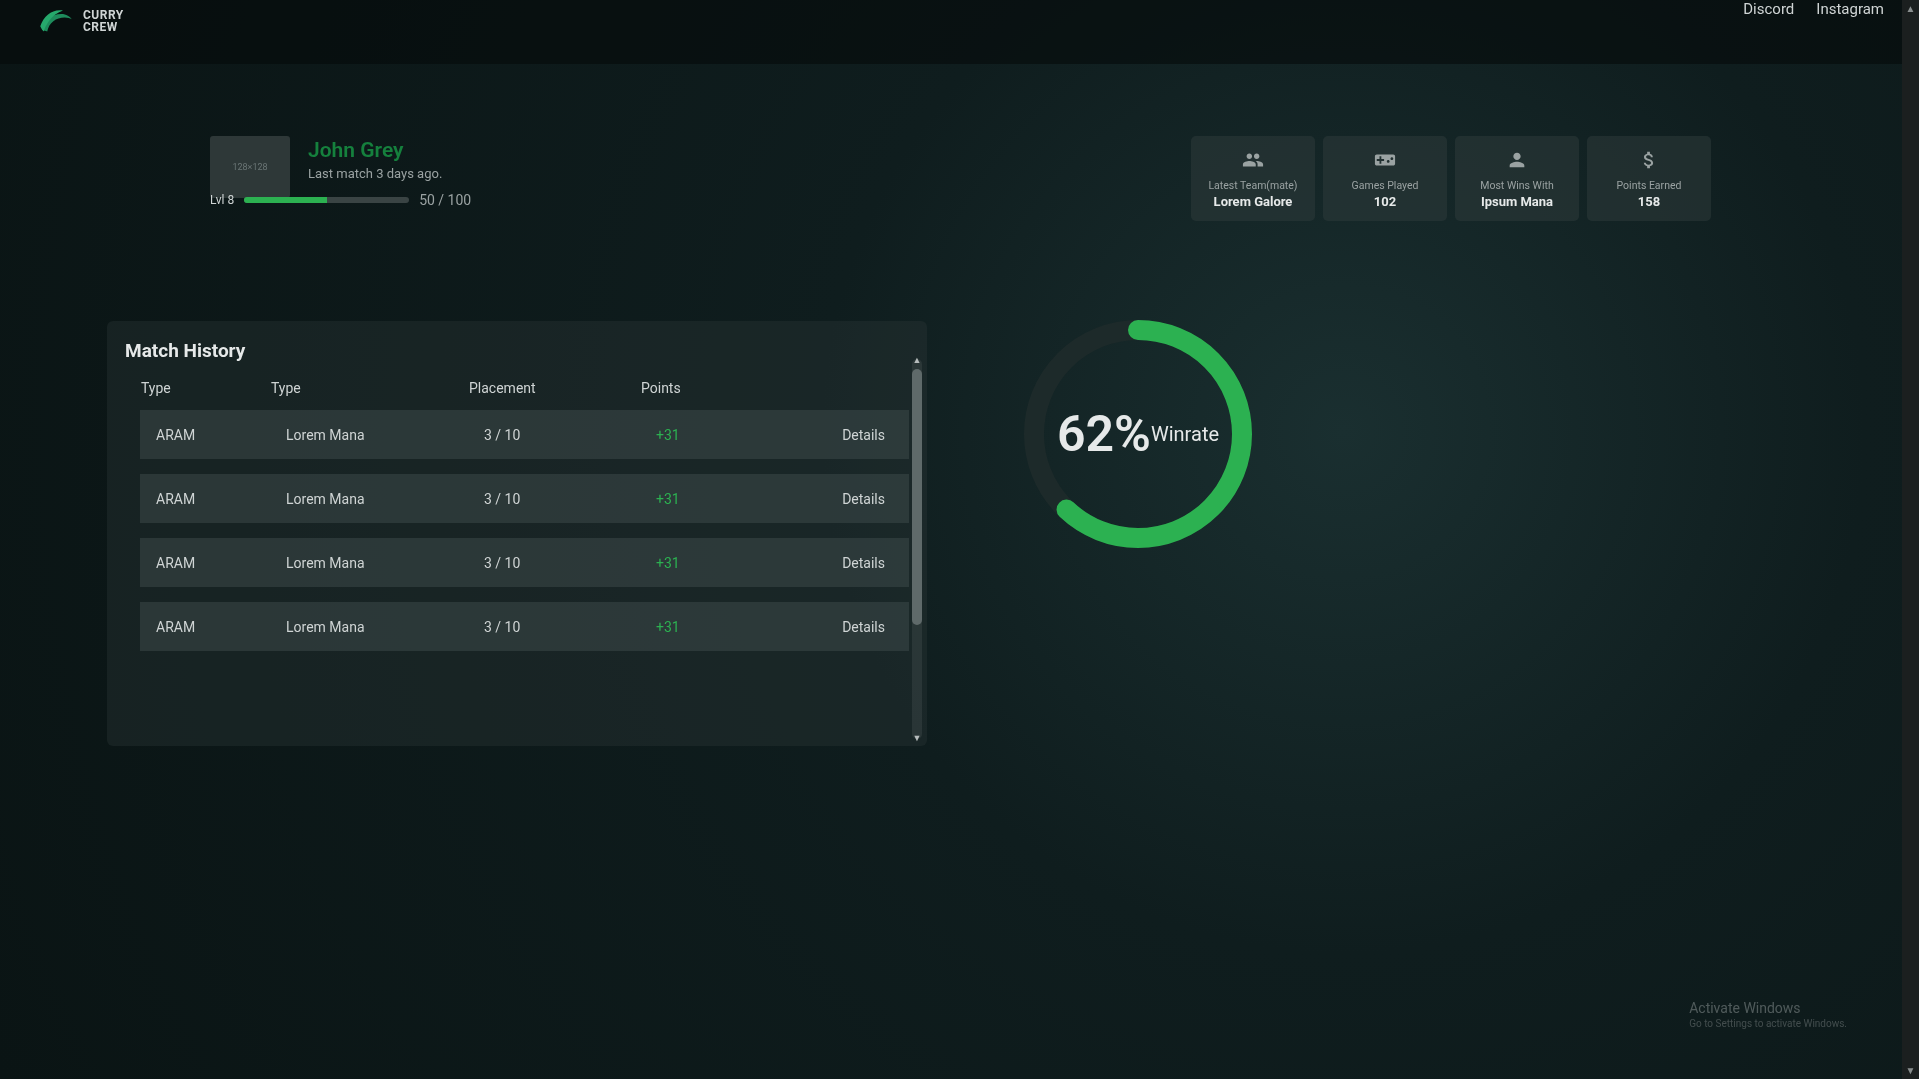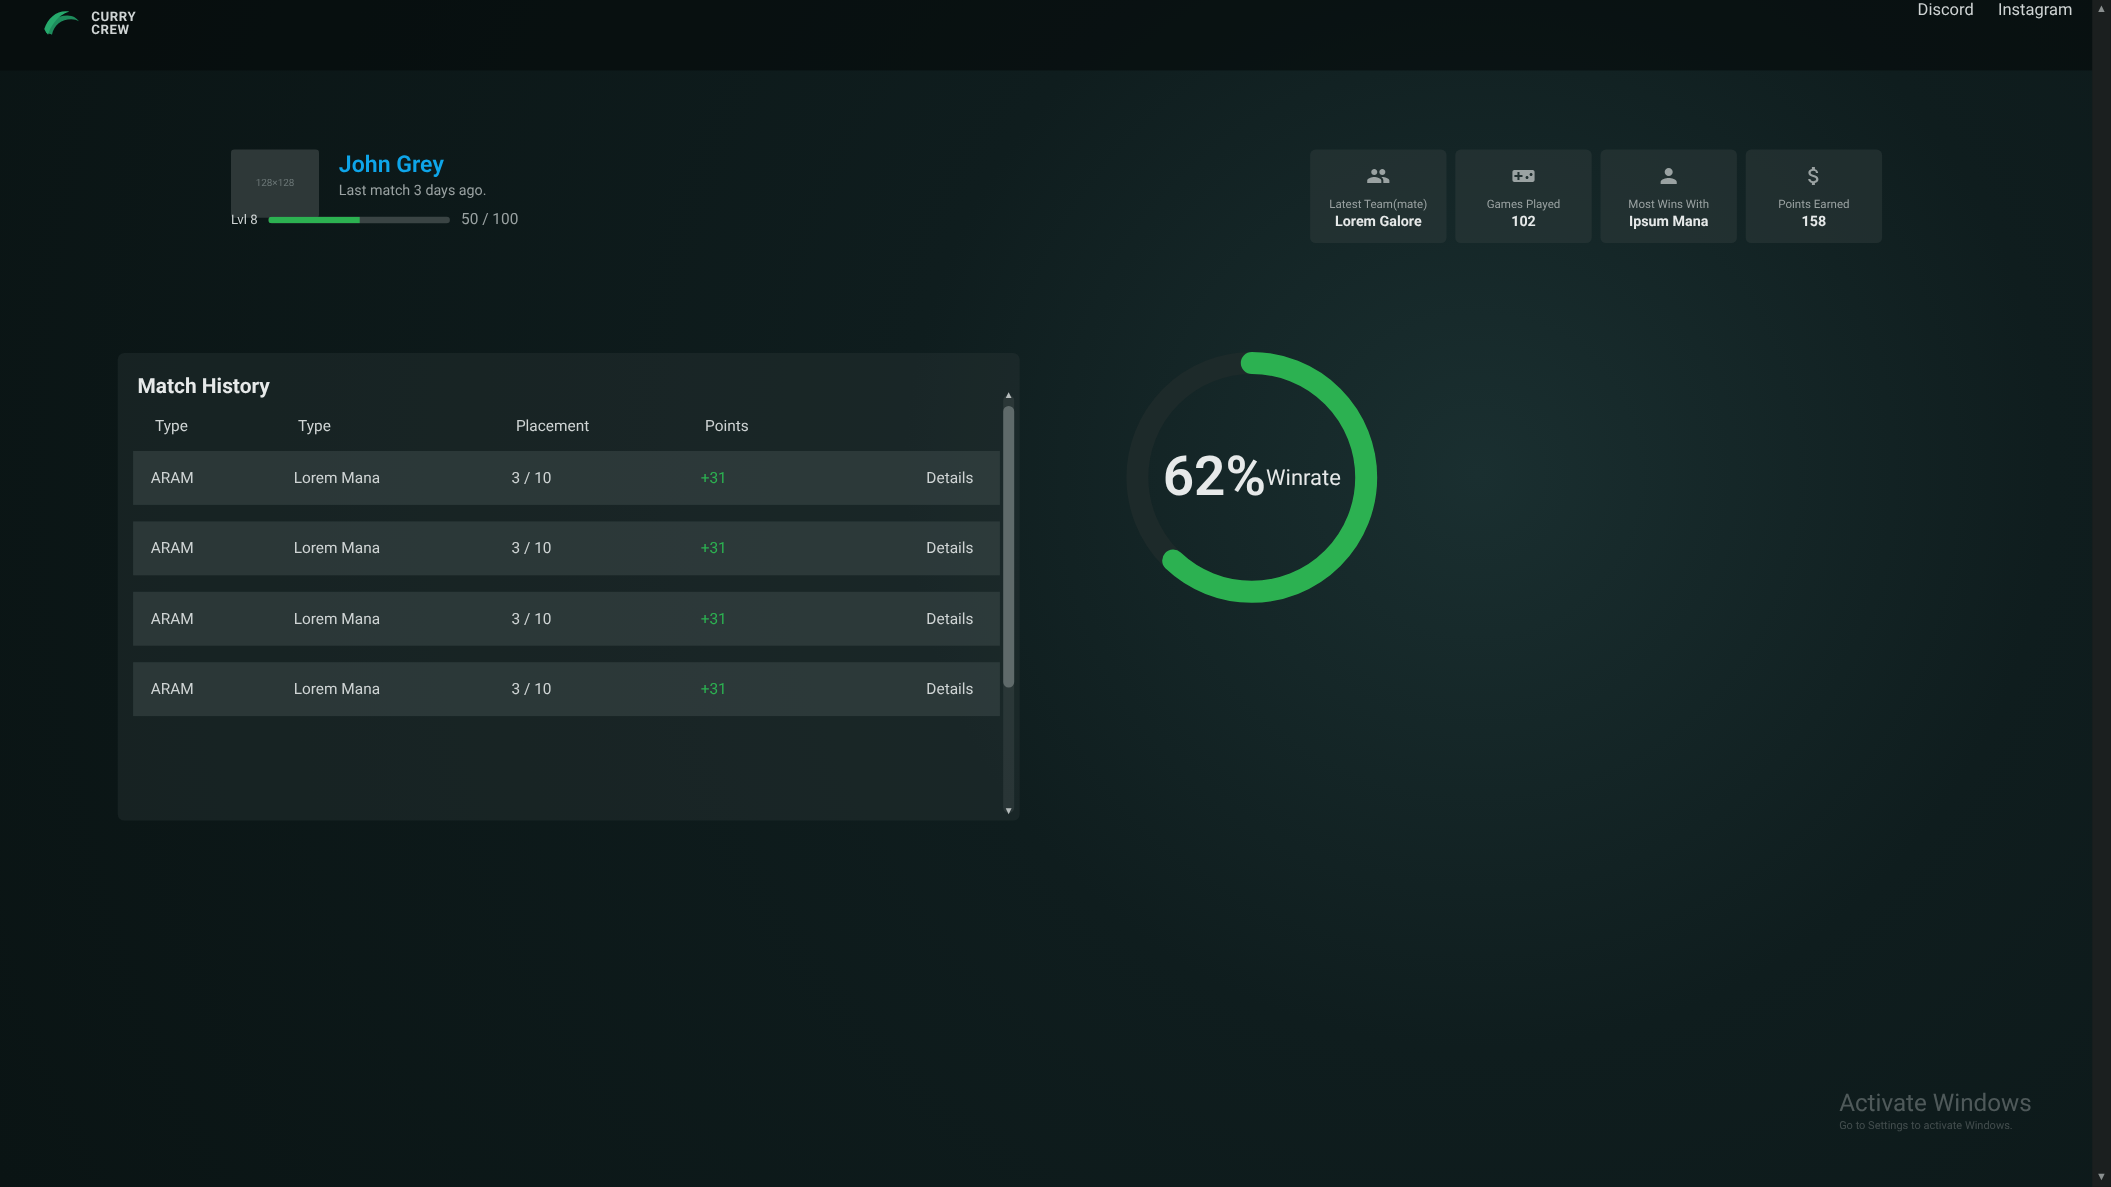--- a/index.html
+++ b/index.html
@@ -8,61 +8,61 @@
 .topbar { position:relative; height:64px; background:rgba(5,10,10,0.6); display:flex; align-items:flex-start; padding:0 35px; }
 .logo { display:flex; align-items:center; gap:6px; }
 .logo-svg { width:42px; height:42px; }
 .logo-text { color:#cfd4d4; font-size:12px; font-weight:700; line-height:1; letter-spacing:.5px; }
 .navlinks { margin-left:auto; display:flex; gap:22px; }
 .navlinks span { color:#cfd4d4; font-size:15px; cursor:pointer; }
 
 .profile-row { position:relative; display:flex; align-items:flex-start; padding:72px 0 0 0; }
 .profile-left { display:flex; align-items:flex-start; gap:18px; margin-left:210px; }
 .avatar { width:80px; height:62px; background:#2e3838; border-radius:3px; display:flex; align-items:center; justify-content:center; color:#6a7575; font-size:9px; }
-.pname { color:#0ea5e9; font-size:21px; font-weight:600; margin-top:2px; }
+.pname { color:#15803d; font-size:21px; font-weight:600; margin-top:2px; }
 .psub { color:#9aa2a2; font-size:13px; margin-top:4px; }
 .lvlrow { display:flex; align-items:center; gap:10px; margin-top:12px; margin-left:210px; position:absolute; top:180px; }
 .lvl-label { color:#cfd4d4; font-size:12px; }
 .lvlbar { width:165px; height:6px; background:#3a4444; border-radius:3px; overflow:hidden; }
 .lvlfill { height:100%; background:#2cb151; }
 .lvlcount { color:#9aa2a2; font-size:14px; }
 
 .statcards { display:flex; gap:8px; margin-left:auto; margin-right:208px; }
 .card { width:124px; height:85px; background:rgba(46,58,58,0.55); border-radius:5px; display:flex; flex-direction:column; align-items:center; justify-content:center; }
 .card .ico { color:#9aa2a2; margin-bottom:4px; }
 .card .ico svg { width:22px; height:22px; fill:#9aa2a2; }
 .card .lbl { color:#9aa2a2; font-size:10.5px; }
 .card .val { color:#e6e9e9; font-size:13px; font-weight:700; margin-top:2px; }
 
 .main { position:relative; display:flex; padding:100px 0 0 0; }
 .history { width:820px; margin-left:107px; background:rgba(46,58,58,0.35); border-radius:6px; padding:18px 0 0 0; height:425px; position:relative; }
 .history h2 { color:#e6e9e9; font-size:19px; font-weight:700; padding:0 18px 0 18px; }
 .thead { display:flex; padding:18px 18px 14px 34px; color:#cfd4d4; font-size:14px; }
 .col-type{width:130px;} .col-team{width:198px;} .col-place{width:172px;} .col-pts{flex:1;}
 .rows { height:310px; overflow:hidden; }
-.row { display:flex; align-items:center; height:49px; background:rgba(60,72,72,0.55); margin:0 18px 15px 14px; border-radius:0; padding-left:16px; }
+.row { display:flex; align-items:center; height:49px; background:rgba(60,72,72,0.55); margin:0 18px 15px 33px; border-radius:0; padding-left:16px; }
 .row .c { color:#cfd4d4; font-size:14px; }
 .row .c-type{width:130px;} .row .c-team{width:198px;} .row .c-place{width:172px;}
 .row .c-pts{width:160px; color:#2cb151;}
 .row .c-det{flex:1; text-align:right; padding-right:24px; color:#cfd4d4; cursor:pointer;}
 .scrollbar { position:absolute; right:5px; top:38px; width:10px; height:380px; background:rgba(90,100,100,0.25); border-radius:5px; }
 .sb-up,.sb-dn { position:absolute; left:0; width:10px; height:10px; color:#b6bcbc; font-size:9px; text-align:center; line-height:10px; cursor:pointer; }
 .sb-up{top:-4px;} .sb-dn{bottom:-4px;}
 .sb-thumb{ position:absolute; left:0; top:10px; width:10px; height:256px; background:rgba(160,168,168,0.45); border-radius:5px; }
 
 .winrate { position:absolute; left:1021px; top:96px; width:234px; height:234px; }
 .wr-svg { transform:rotate(-90deg); }
 .wr-bg { fill:none; stroke:#1d2a2a; stroke-width:20; }
 .wr-fg { fill:none; stroke:#2cb151; stroke-width:20; stroke-linecap:round; }
 .wr-text { position:absolute; inset:0; display:flex; flex-direction:row; align-items:center; justify-content:center; }
 .wr-pct { color:#e6e9e9; font-size:50px; font-weight:600; }
 .wr-lbl { color:#e6e9e9; font-size:20px; }
 
 .watermark { position:absolute; right:72px; bottom:50px; text-align:left; }
-.watermark .t1{ color:rgba(200,205,205,0.35); font-size:22px; }
+.watermark .t1{ color:rgba(200,205,205,0.35); font-size:14px; }
 .watermark .t2{ color:rgba(200,205,205,0.28); font-size:10px; margin-top:2px; }
 
 .browser-scroll { position:absolute; right:0; top:0; width:17px; height:100%; background:#1b1f1f; }
 .browser-scroll .up,.browser-scroll .dn { position:absolute; left:0; width:17px; height:17px; color:#8a8f8f; font-size:10px; text-align:center; line-height:17px; cursor:pointer;}
 .browser-scroll .up{top:0;} .browser-scroll .dn{bottom:0;}
 </style>
 </head>
 <body>
 
 <div class="bg"></div>

